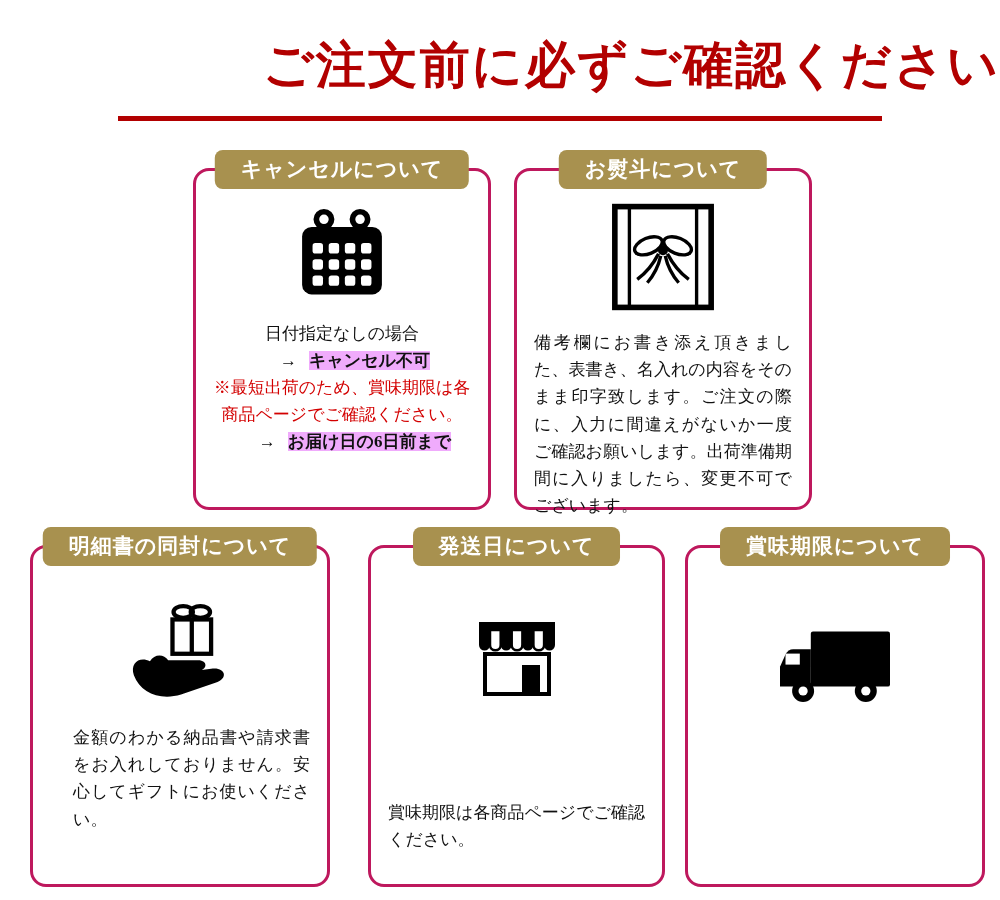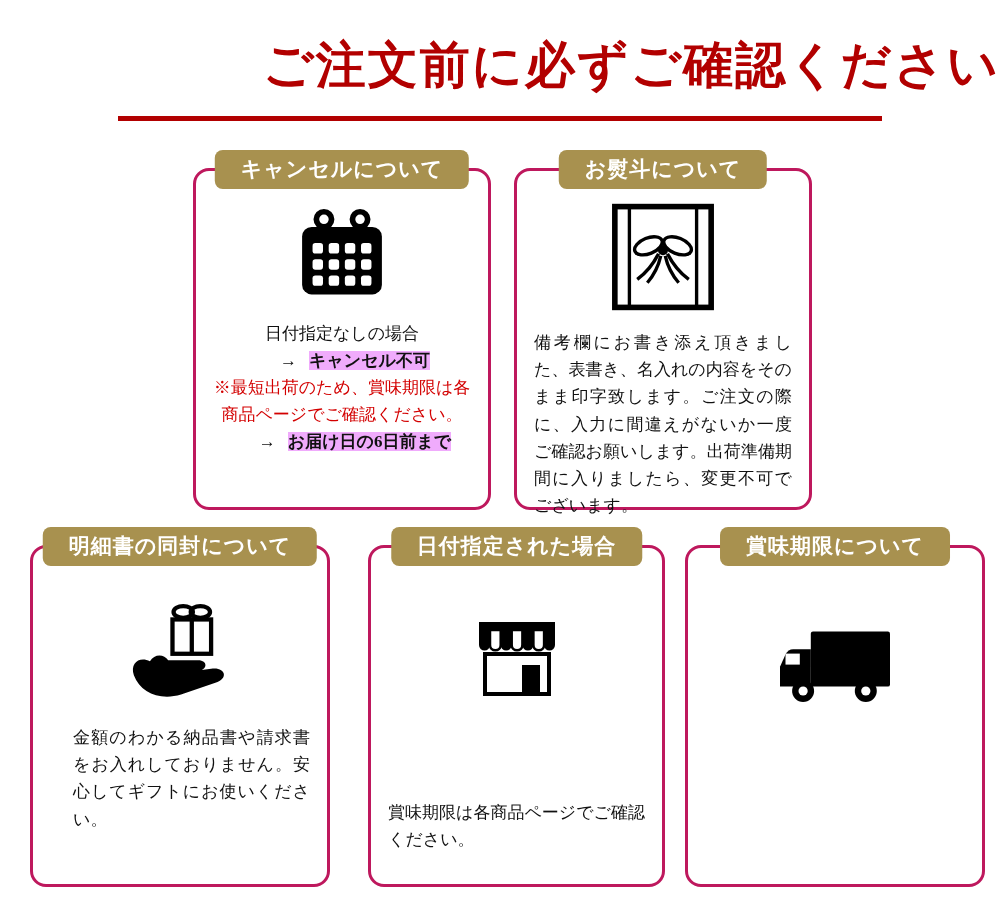--- a/index.html
+++ b/index.html
@@ -167,21 +167,21 @@
         </g>
         <path d="M12 72 C 8 60 18 54 27 59 C 31 52 40 52 44 58 L 72 58 C 81 58 81 67 72 68 L 54 70 L 84 66 C 97 64 101 75 88 79 L 56 90 C 36 96 18 88 12 72 Z" fill="#000"></path>
       </svg>
     </div>
     <div class="body">
       <p>金額のわかる納品書や請求書をお入れしておりません。安心してギフトにお使いください。</p>
     </div>
   </div>
 
   <div class="card" id="card-expiry">
-    <div class="pill">日付指定された場合</div>
+    <div class="pill">発送日について</div>
     <div class="icon">
       <svg viewBox="0 0 100 100" xmlns="http://www.w3.org/2000/svg">
         <rect x="12" y="14" width="76" height="8" fill="#000"></rect>
         <g fill="#000">
           <path d="M12 22 h11 v15 a5.5 5.5 0 0 1 -11 0 Z"></path>
           <path d="M33.7 22 h11 v15 a5.5 5.5 0 0 1 -11 0 Z"></path>
           <path d="M55.4 22 h11 v15 a5.5 5.5 0 0 1 -11 0 Z"></path>
           <path d="M77 22 h11 v15 a5.5 5.5 0 0 1 -11 0 Z"></path>
         </g>
         <g fill="none" stroke="#000" stroke-width="2.5">

